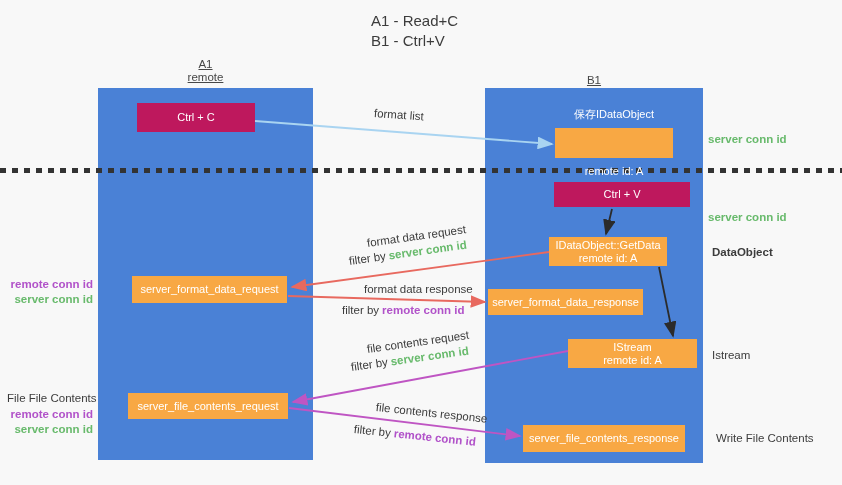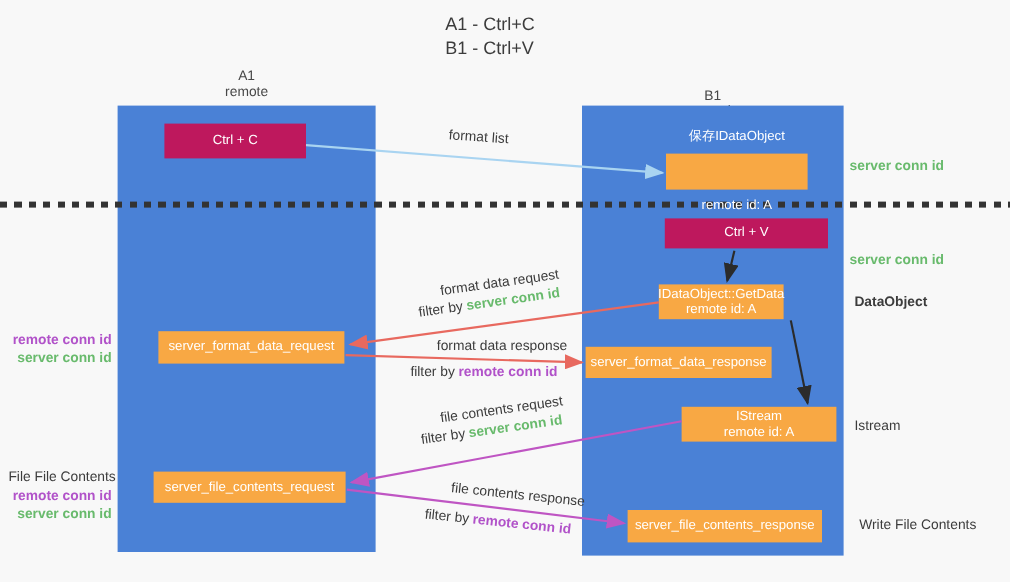--- a/index.html
+++ b/index.html
@@ -1,20 +1,20 @@
 <!DOCTYPE html>
 <html><head>
 <meta charset="utf-8">
 <style>
   html,body{margin:0;padding:0;background:#f8f8f8;}
   .canvas{position:relative;width:842px;height:485px;background:#f8f8f8;
           font-family:"Liberation Sans",sans-serif;overflow:hidden;}
   .abs{position:absolute;}
   .title{left:371px;top:11px;font-size:15px;color:#3c3c3c;line-height:20px;}
-  .lane-head{font-size:11.5px;color:#474747;text-align:center;line-height:13px;}
+  .lane-head{font-size:11.5px;color:#474747;text-align:center;line-height:13px;text-decoration:underline;}
   .lane{background:#4a81d6;z-index:1;}
   .divider{left:0;top:168px;width:842px;height:5px;z-index:2;
            background:repeating-linear-gradient(90deg,#333 0 6px,transparent 6px 12px);}
   .node{display:flex;flex-direction:column;align-items:center;justify-content:center;
         color:#fff;text-align:center;font-size:11px;line-height:13px;z-index:3;white-space:nowrap;}
   .node.green{background:#be185d;}
   .node.orange{background:#f8a844;}
   svg.arrows{left:0;top:0;z-index:4;pointer-events:none;}
   .mid-label{font-size:11.5px;color:#3c3c3c;white-space:nowrap;transform-origin:left center;z-index:5;}
   .side-label{font-size:11.5px;color:#3c3c3c;white-space:nowrap;z-index:5;}
@@ -25,21 +25,21 @@
   .rot-m8{transform:rotate(-8deg);}
   .rot-p4{transform:rotate(4deg);}
   .rot-p6{transform:rotate(6deg);}
 </style>
 </head>
 <body>
 
 <div class="canvas">
 
   <div class="abs title">
-    <div>A1 - Ctrl+C</div>
+    <div>A1 - Read+C</div>
     <div>B1 - Ctrl+V</div>
   </div>
 
   <div class="abs lane-head" style="left:98px;top:58px;width:215px;">
     <div>A1</div>
     <div>remote</div>
   </div>
   <div class="abs lane-head" style="left:485px;top:58px;width:218px;margin-top:16px;">
     <div>B1</div>
     <div>connection</div>
@@ -56,21 +56,21 @@
 
   <div class="abs node orange" style="left:555px;top:128px;width:118px;height:30px;gap:44px;">
     <span>保存IDataObject</span>
     <span>remote id: A</span>
   </div>
 
   <div class="abs node green" style="left:554px;top:182px;width:136px;height:25px;">
     <span>Ctrl + V</span>
   </div>
 
-  <div class="abs node orange" style="left:549px;top:237px;width:104px;height:29px;">
+  <div class="abs node orange" style="left:549px;top:237px;width:118px;height:29px;">
     <span>IDataObject::GetData</span>
     <span>remote id: A</span>
   </div>
 
   <div class="abs node orange" style="left:132px;top:276px;width:155px;height:27px;align-items:center;">
     <span>server_format_data_request</span>
   </div>
 
   <div class="abs node orange" style="left:488px;top:289px;width:155px;height:26px;">
     <span>server_format_data_response</span>

